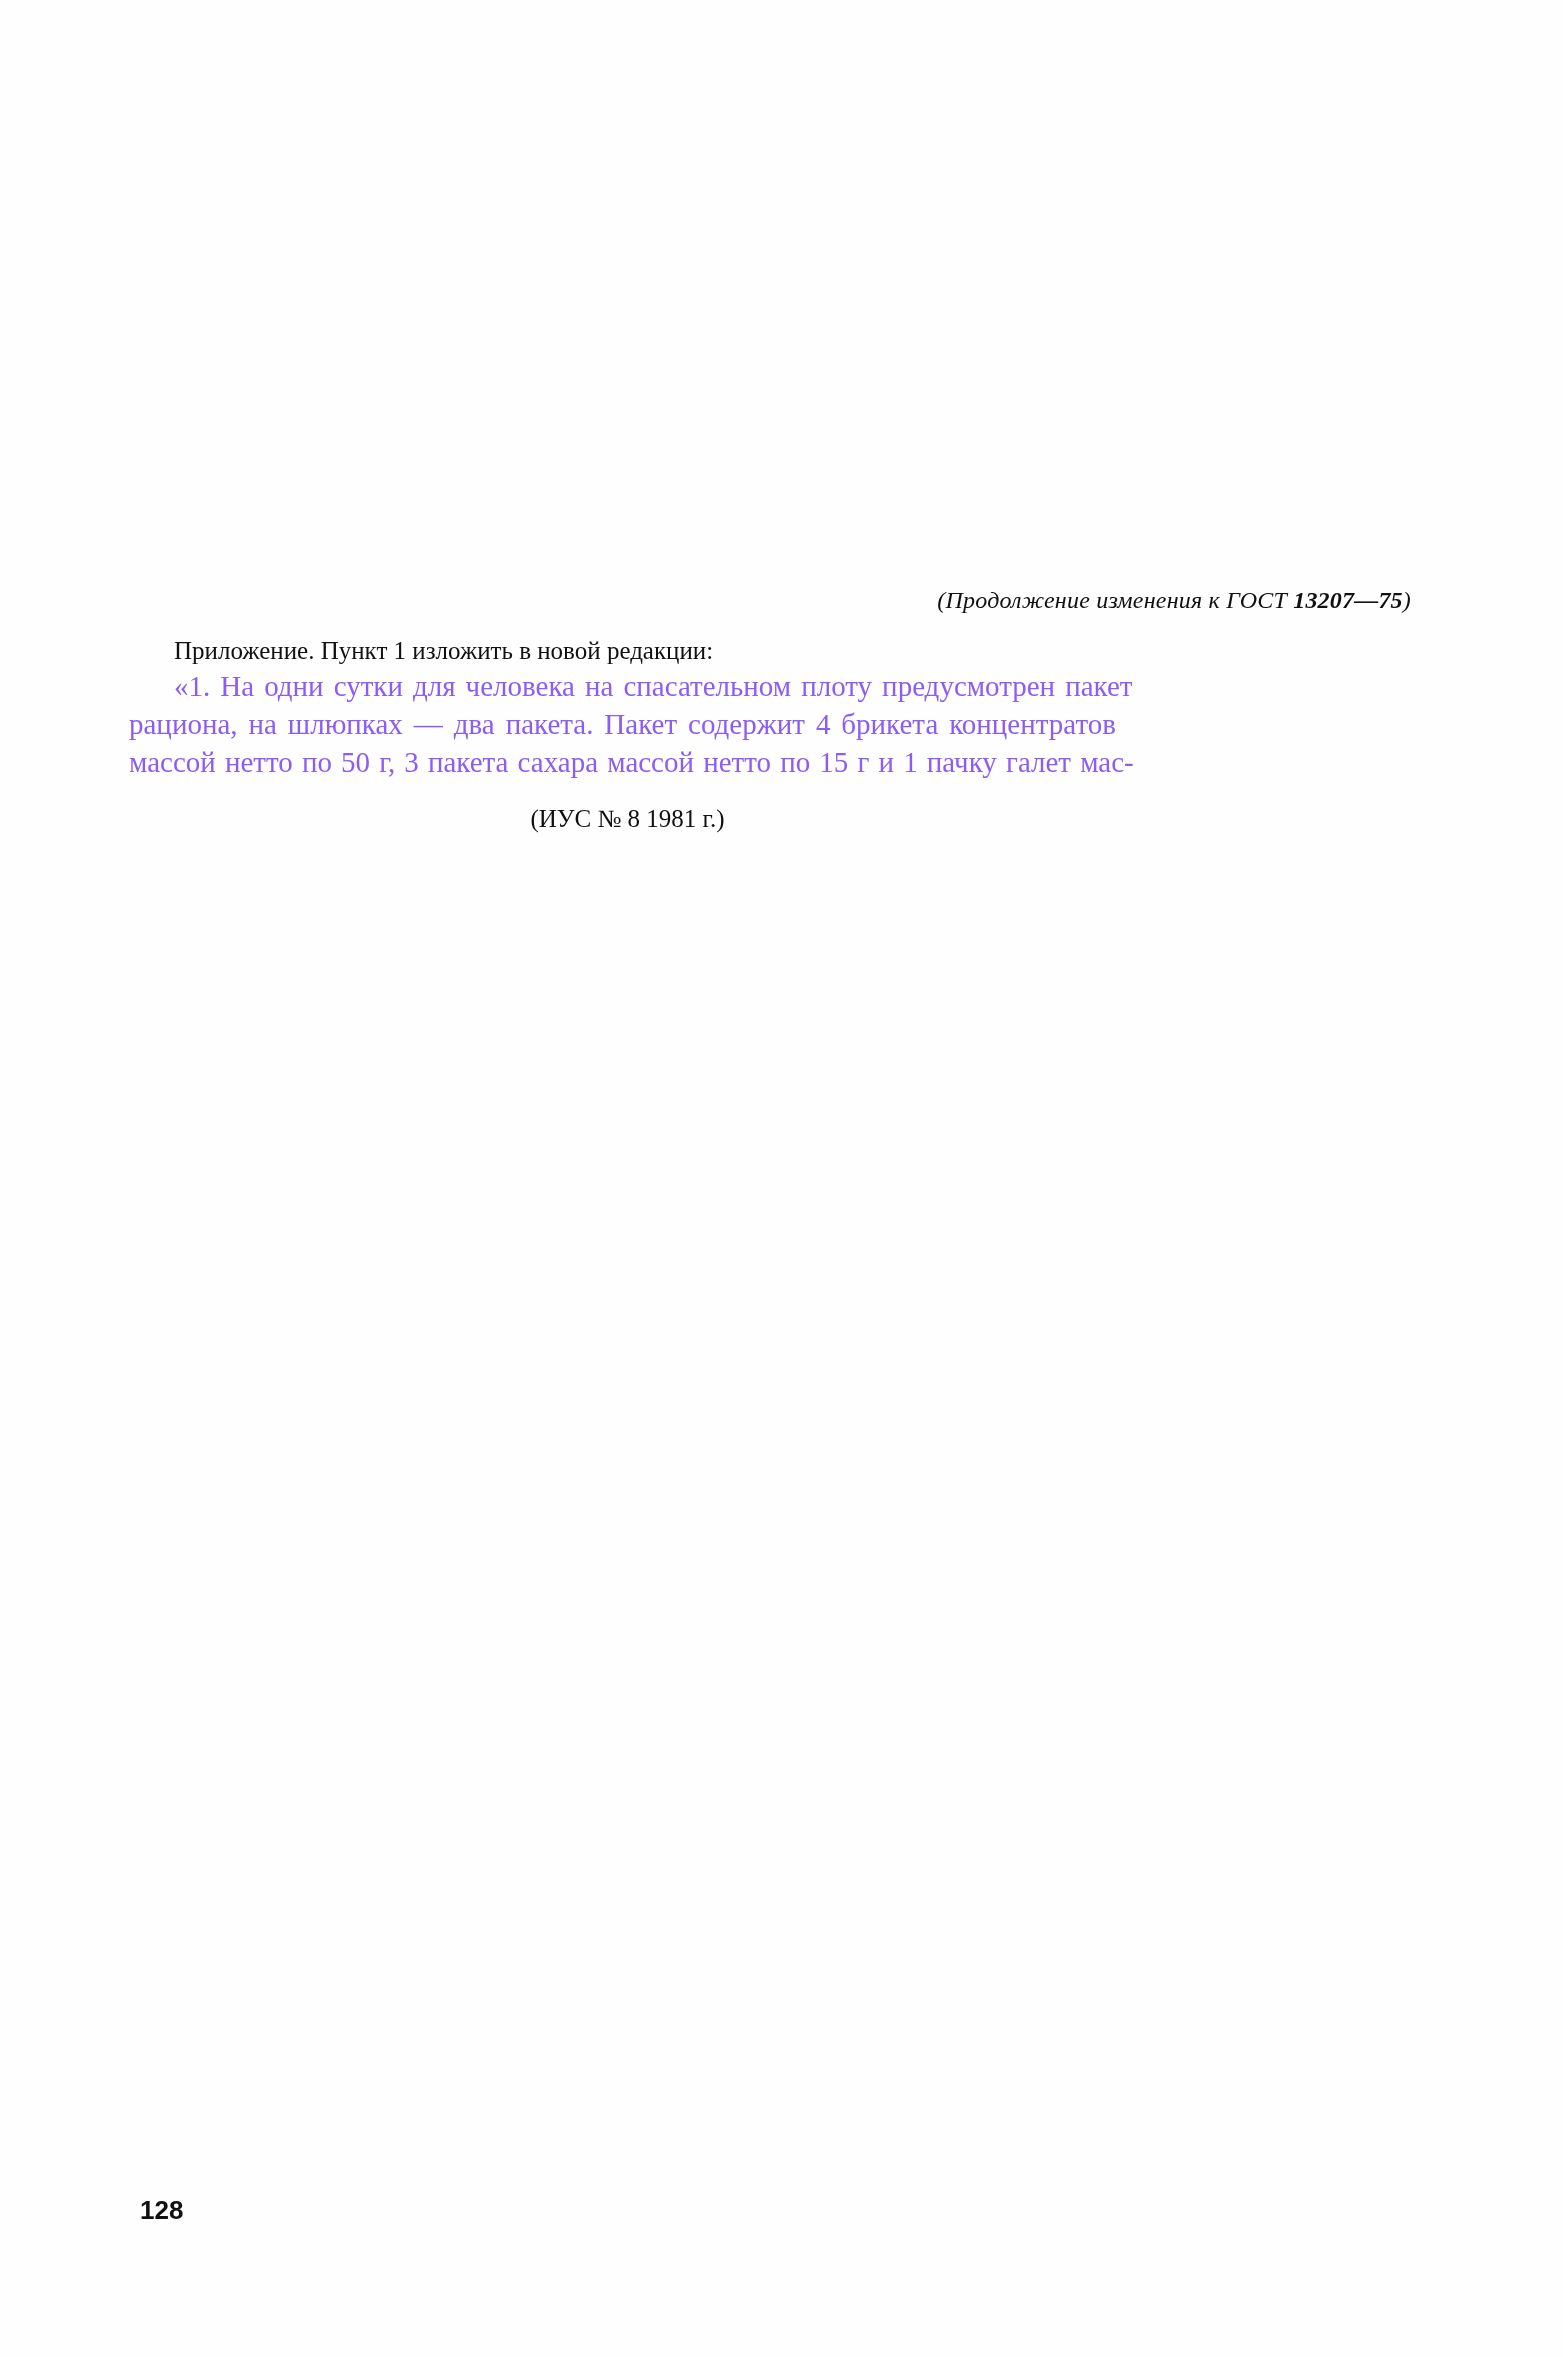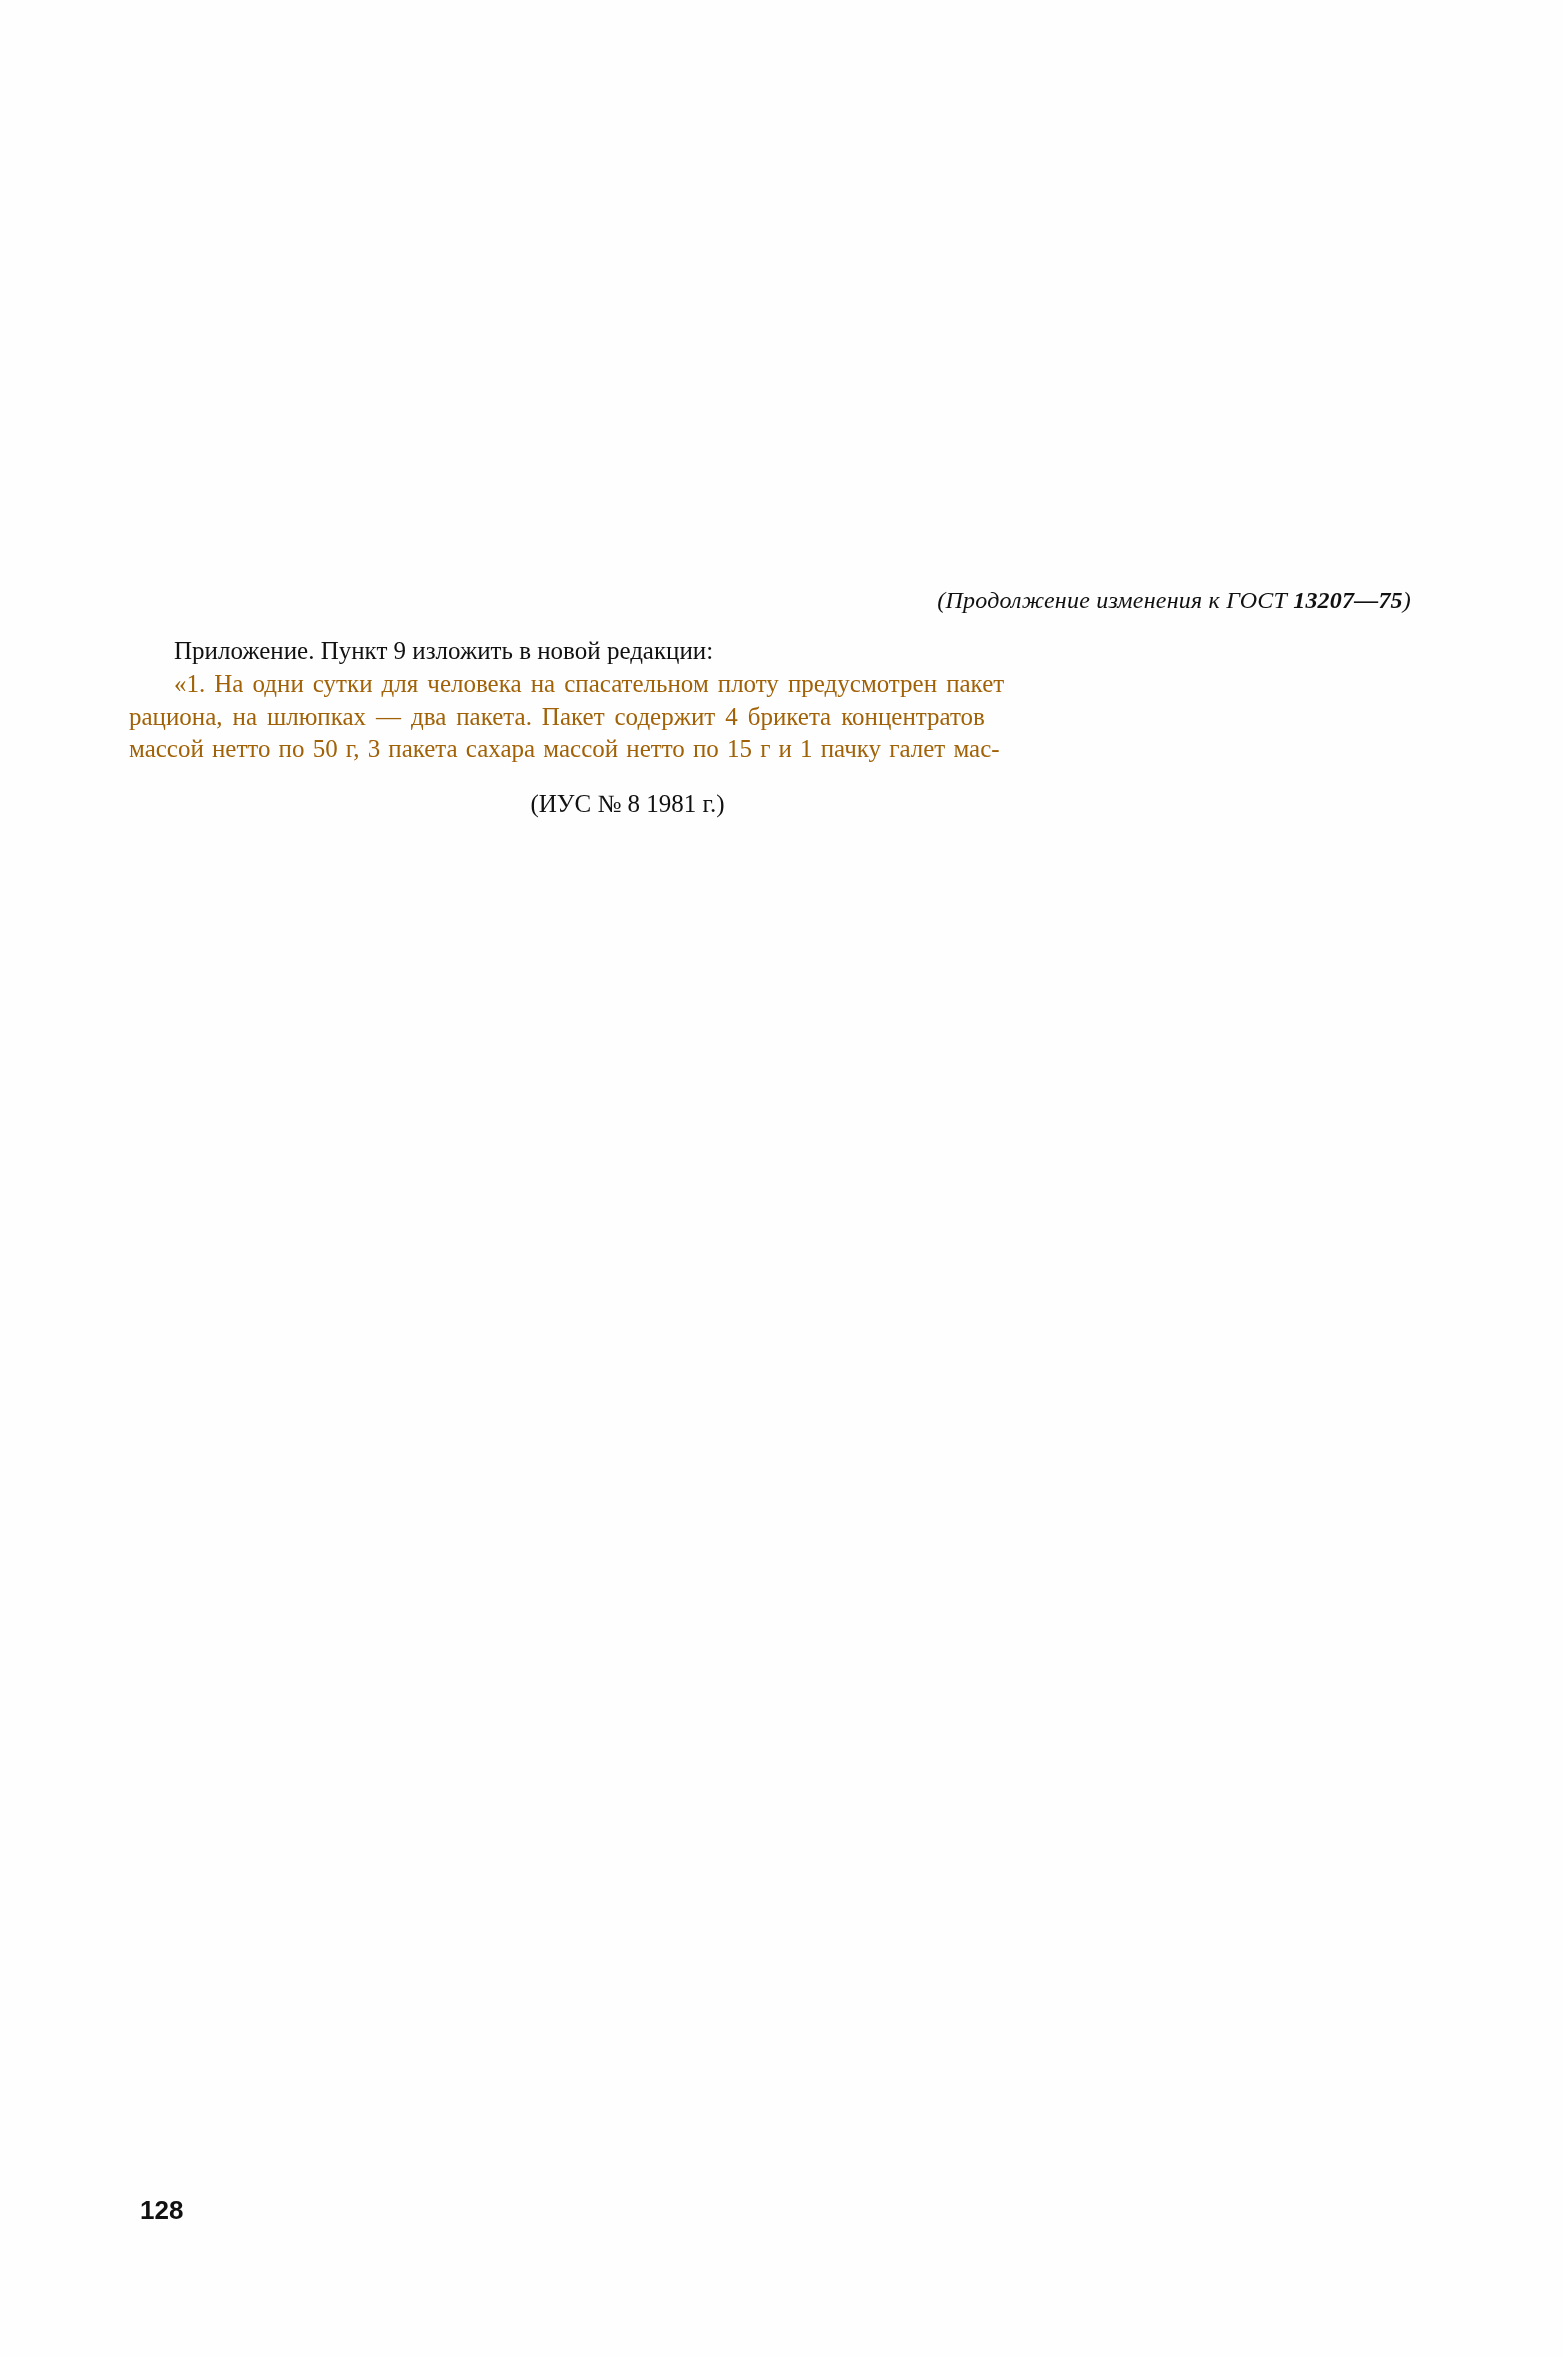--- a/index.html
+++ b/index.html
@@ -38,24 +38,24 @@
     font-style: italic;
   }
   .para-lead {
     font-size: 25px;
     line-height: 1.28;
     text-indent: 45px;
     margin-bottom: 1.9px;
     color: #111;
   }
   .body-block {
-    font-size: 25px;
+    font-size: 29px;
     line-height: 1.30;
     text-align: justify;
-    color: #a16207;
+    color: #8b5cf6;
   }
   .body-block .l {
     display: block;
     white-space: nowrap;
   }
   .body-block .l1 { text-indent: 45px; word-spacing: 2.8px; }
   .body-block .l2 { word-spacing: 3.7px; }
   .body-block .l3 { word-spacing: 1.9px; }
   .body-block .l4 { word-spacing: 1.9px; }
   .ius {
@@ -77,21 +77,21 @@
 </style>
 </head>
 <body>
 
 <div class="page">
 
   <div class="content">
 
     <div class="cont-header"><span>(Продолжение изменения к ГОСТ </span><span class="bold-num">13207</span><span class="bold-num">—75</span><span>)</span></div>
 
-    <div class="para-lead">Приложение. Пункт 9 изложить в новой редакции:</div>
+    <div class="para-lead">Приложение. Пункт 1 изложить в новой редакции:</div>
 
     <div class="body-block">
       <span class="l l1">«1. На одни сутки для человека на спасательном плоту предусмотрен пакет</span>
       <span class="l l2">рациона, на шлюпках — два пакета. Пакет   содержит 4 брикета концентратов</span>
       <span class="l l3">массой нетто по 50 г, 3 пакета сахара массой нетто по 15 г и 1 пачку галет мас-</span>
     </div>
 
     <div class="ius">(ИУС № 8 1981 г.)</div>
 
   </div>

